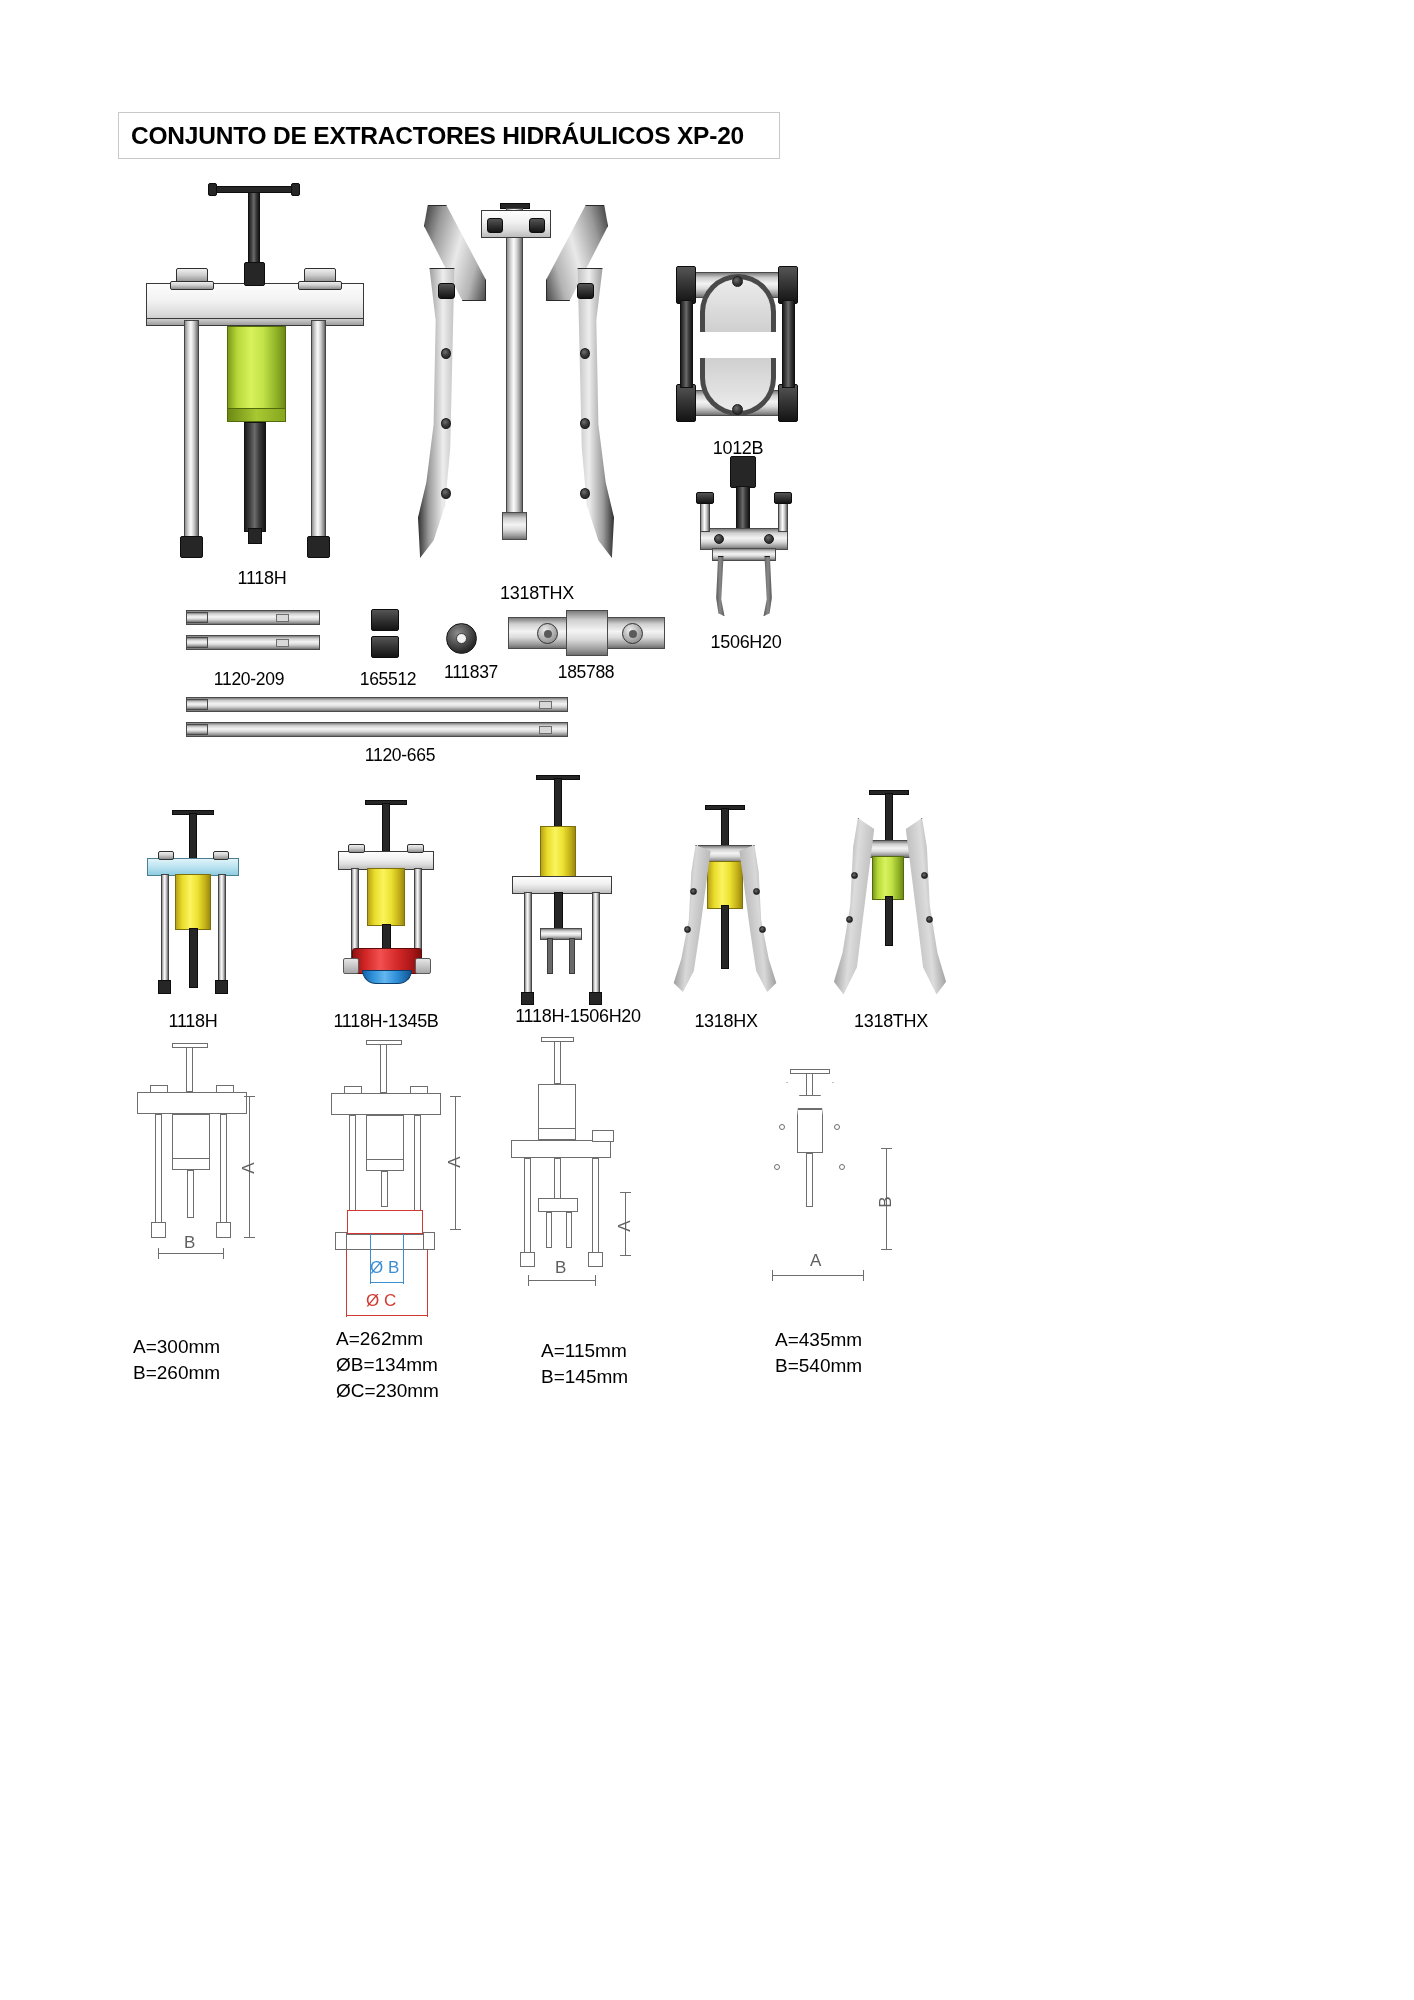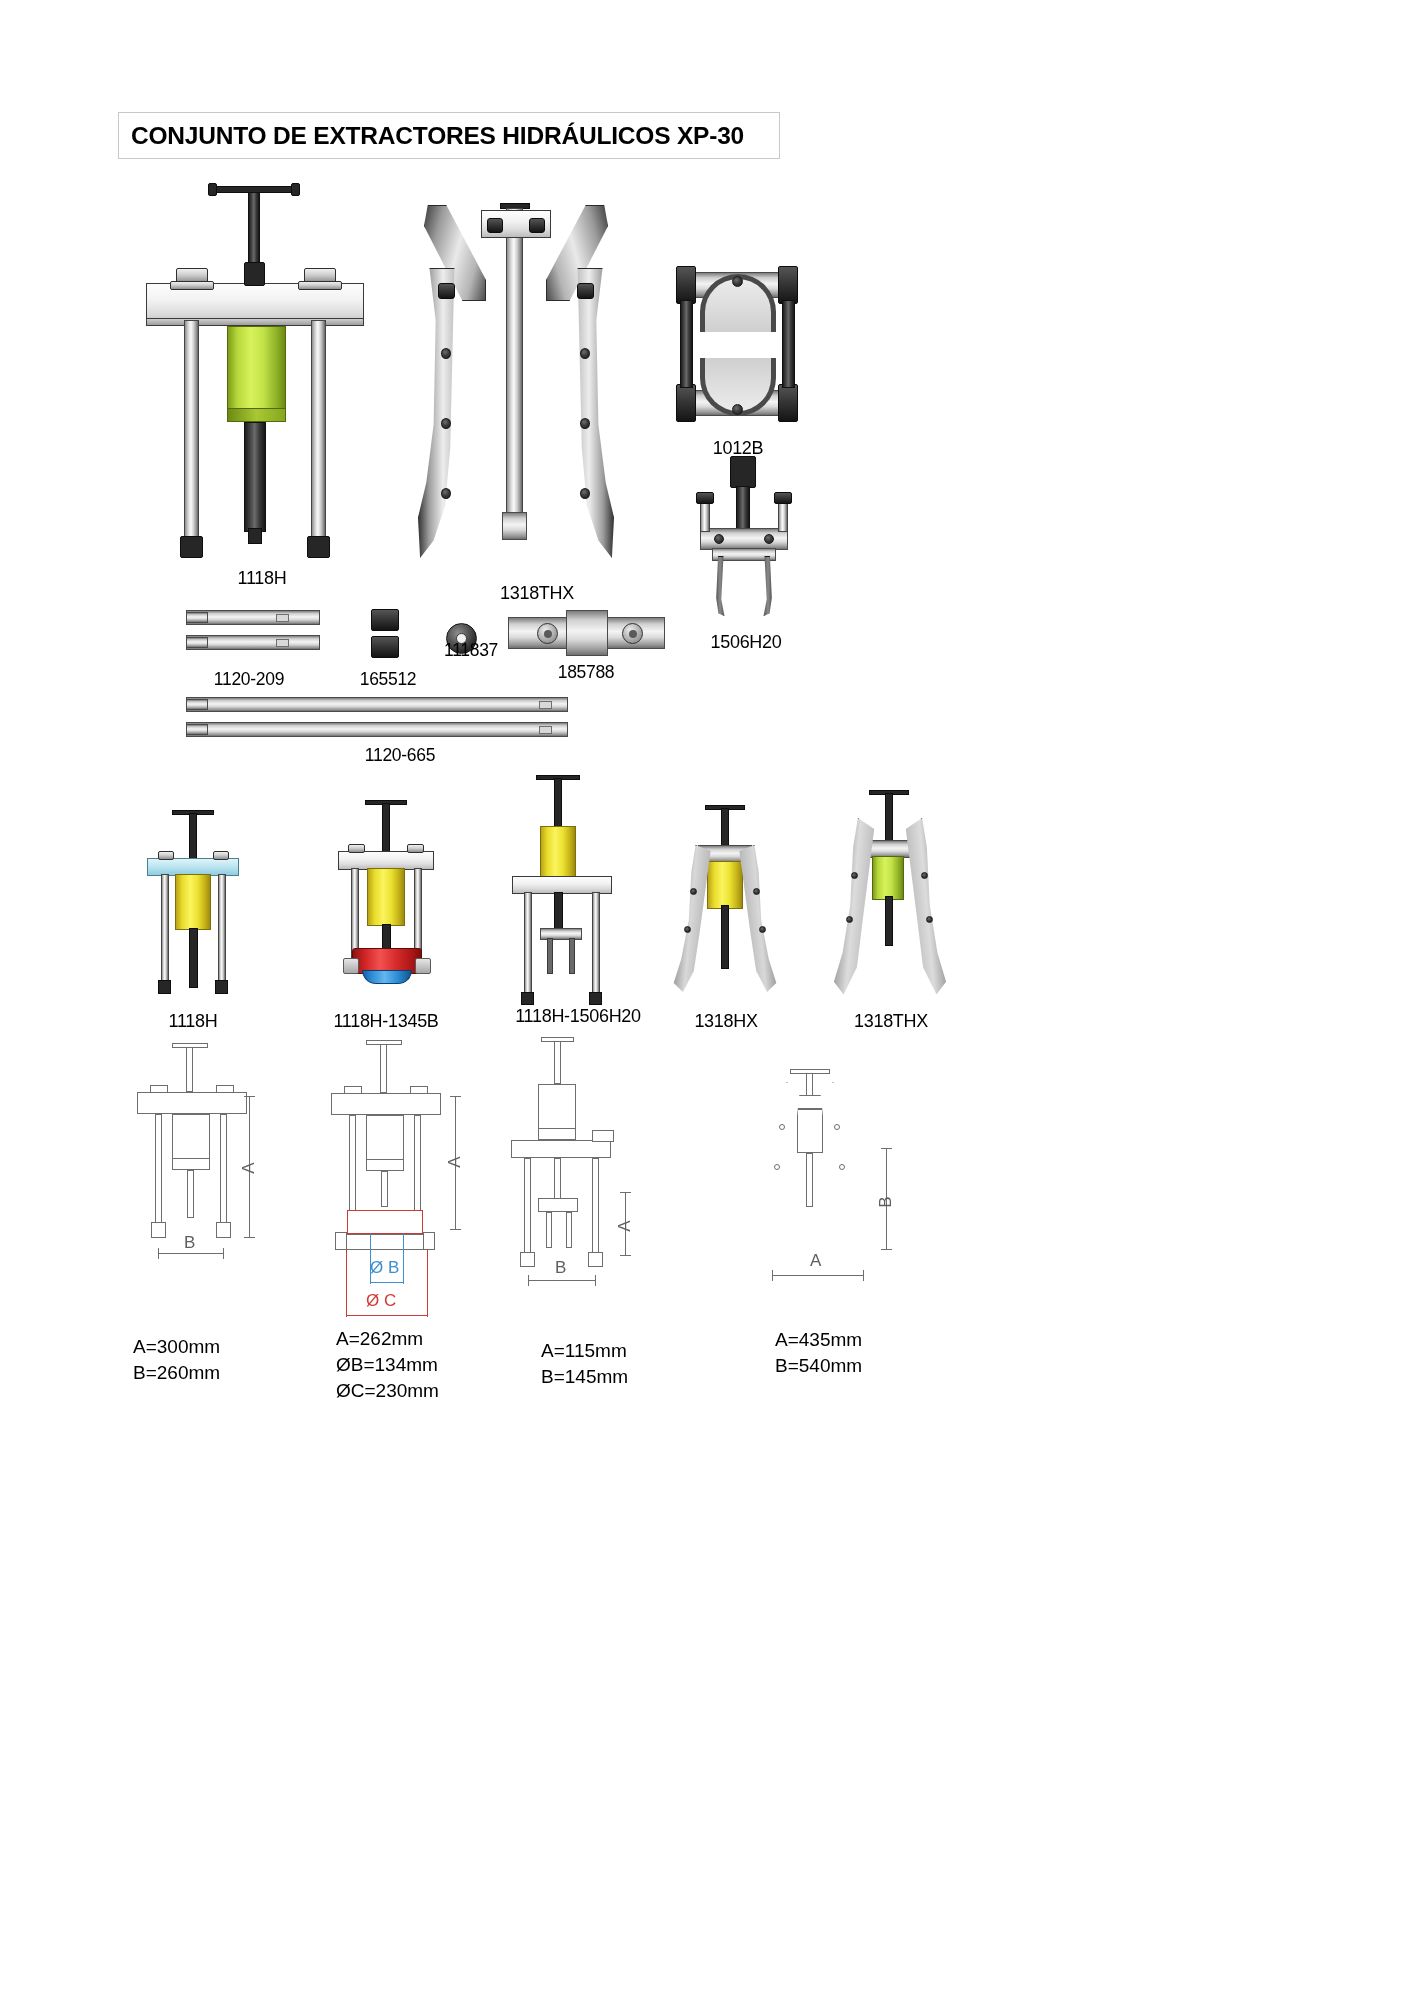--- a/index.html
+++ b/index.html
@@ -95,21 +95,21 @@
   .dimlabel.rot{transform:rotate(-90deg);transform-origin:center;}
   .dimlabel.red{color:#d03a33;}
   .dimlabel.blue{color:#3d8fd0;}
 </style>
 </head>
 <body>
 
 <div class="page">
 
   <div class="title-box">
-    <div class="title-text">CONJUNTO DE EXTRACTORES HIDRÁULICOS   XP-30</div>
+    <div class="title-text">CONJUNTO DE EXTRACTORES HIDRÁULICOS   XP-20</div>
   </div>
 
   <div>
 
     <div class="abs darkflat" style="left:212px;top:186px;width:84px;height:7px;border-radius:3px;"></div>
     <div class="abs darkflat" style="left:208px;top:183px;width:9px;height:13px;border-radius:2px;"></div>
     <div class="abs darkflat" style="left:291px;top:183px;width:9px;height:13px;border-radius:2px;"></div>
     <div class="abs dark" style="left:248px;top:192px;width:12px;height:90px;"></div>
 
     <div class="abs plate" style="left:146px;top:283px;width:218px;height:43px;"></div>
@@ -236,21 +236,21 @@
     <div class="abs nutdark" style="left:371px;top:609px;width:28px;height:22px;"></div>
     <div class="abs nutdark" style="left:371px;top:636px;width:28px;height:22px;"></div>
     <div class="cap sm" style="left:388px;top:669px;">165512</div>
   </div>
 
   <div>
     <div class="abs" style="left:446px;top:623px;width:31px;height:31px;border-radius:50%;
         background:radial-gradient(circle at 38% 32%,#8d8d8d,#2a2a2a 70%);border:1px solid #141414;box-sizing:border-box;"></div>
     <div class="abs" style="left:456px;top:633px;width:11px;height:11px;border-radius:50%;
         background:#f2f2f2;border:1px solid #3a3a3a;box-sizing:border-box;"></div>
-    <div class="cap sm" style="left:471px;top:640px;">111837</div>
+    <div class="cap sm" style="left:471px;top:662px;">111837</div>
   </div>
 
   <div>
     <div class="abs metal-h" style="left:508px;top:617px;width:157px;height:32px;"></div>
     <div class="abs metal-h" style="left:566px;top:610px;width:42px;height:46px;"></div>
     <div class="abs" style="left:537px;top:623px;width:21px;height:21px;border-radius:50%;
         background:radial-gradient(circle at 38% 32%,#efefef,#9a9a9a 70%);border:1.4px solid #2e2e2e;box-sizing:border-box;"></div>
     <div class="abs" style="left:544px;top:630px;width:8px;height:8px;border-radius:50%;background:#5a5a5a;"></div>
     <div class="abs" style="left:622px;top:623px;width:21px;height:21px;border-radius:50%;
         background:radial-gradient(circle at 38% 32%,#efefef,#9a9a9a 70%);border:1.4px solid #2e2e2e;box-sizing:border-box;"></div>

